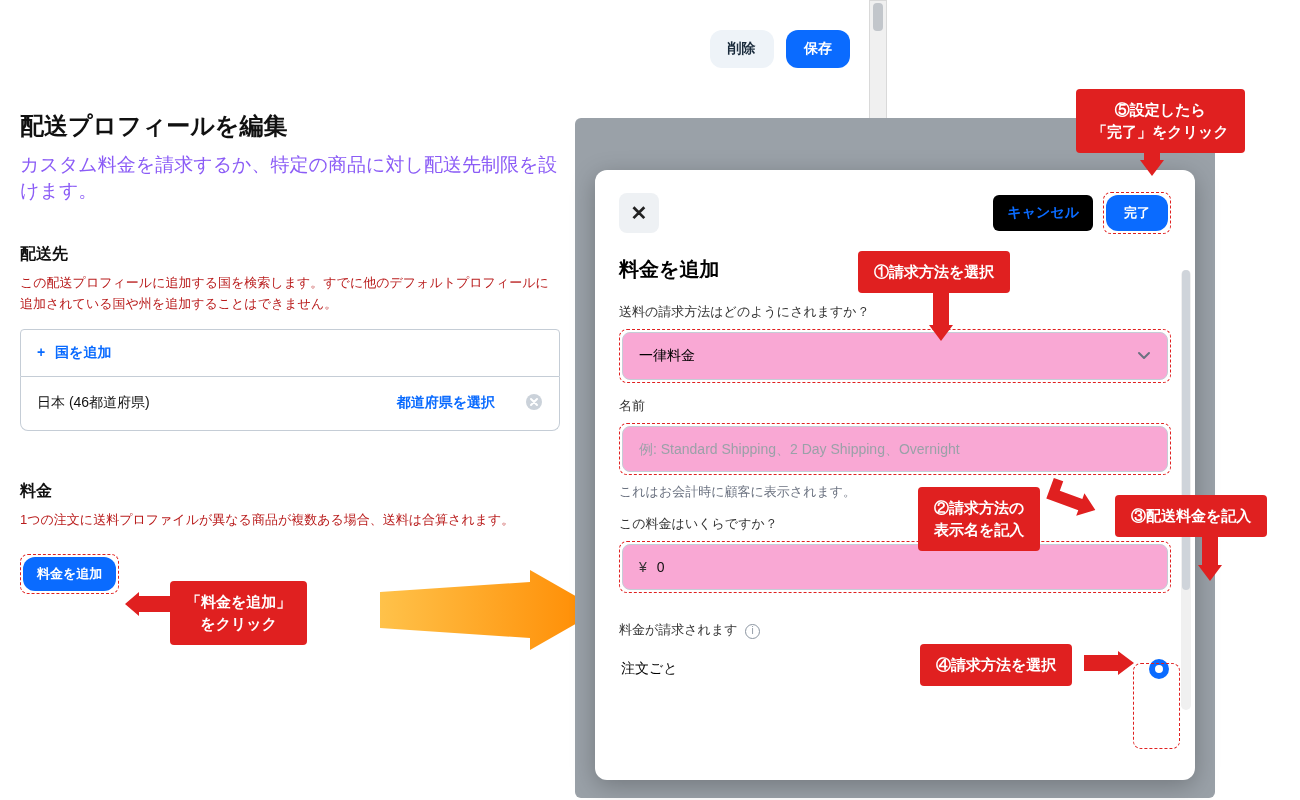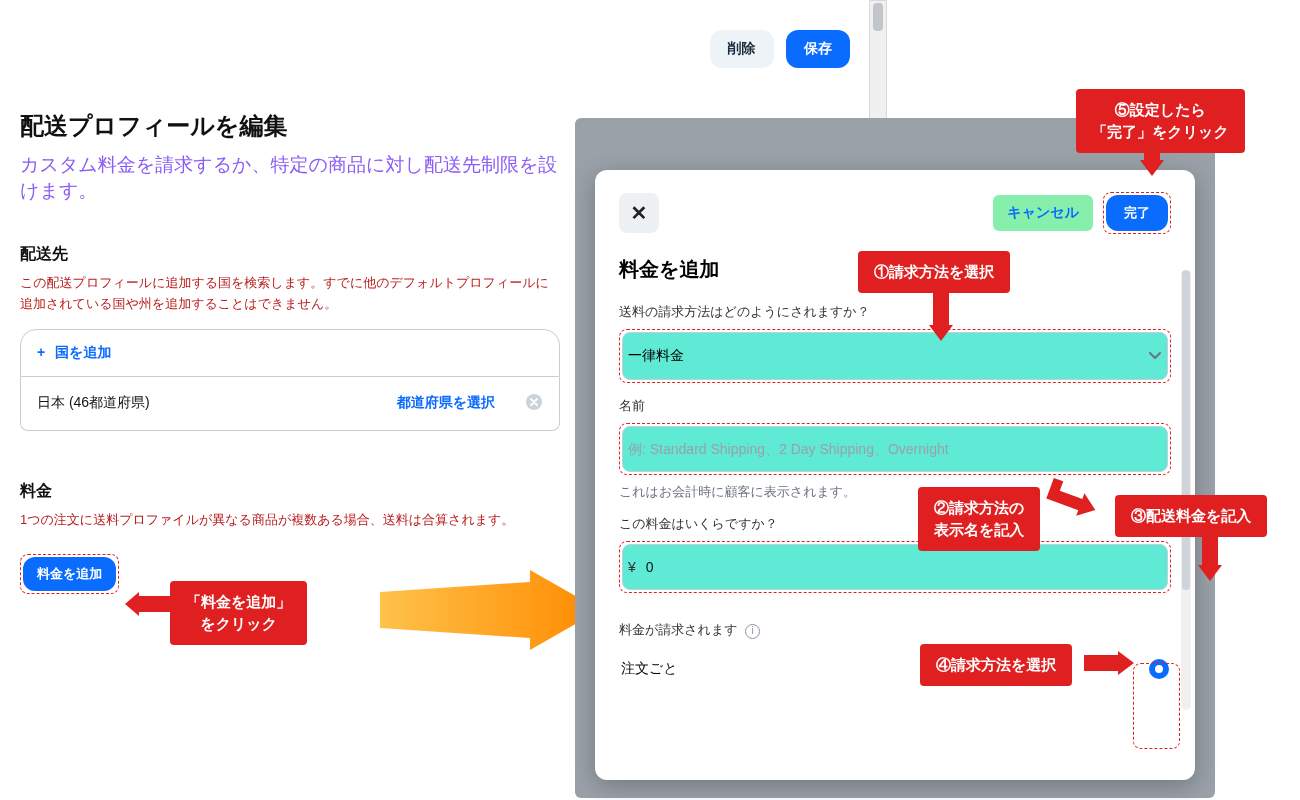--- a/index.html
+++ b/index.html
@@ -12,21 +12,21 @@
 .btn-light { background: #eef3f8; color: #1a2b3c; }
 .btn-primary { background: #0a6bff; color: #fff; }
 .btn-sm { padding: 8px 14px; font-size: 13px; }
 
 h1 { font-size: 24px; font-weight: 700; margin-top: 90px; margin-bottom: 10px; color: #111; }
 .sub { font-size: 19px; color: #8b5cf6; margin-bottom: 40px; }
 
 h2 { font-size: 16px; font-weight: 700; margin-bottom: 8px; color: #111; }
 .desc { font-size: 13px; color: #b91c1c; margin-bottom: 14px; line-height: 1.6; }
 
-.addcountry { border: 1px solid #c5cdd6; border-radius: 16px; padding: 14px 16px; color: #0a6bff; font-weight: 600; font-size: 14px; cursor: pointer; margin-bottom: 0; border-bottom-left-radius: 0; border-bottom-right-radius: 0; }
+.addcountry { border: 1px solid #c5cdd6; border-radius: 4px; padding: 14px 16px; color: #0a6bff; font-weight: 600; font-size: 14px; cursor: pointer; margin-bottom: 0; border-bottom-left-radius: 0; border-bottom-right-radius: 0; }
 .addcountry .plus { margin-right: 6px; font-weight: 700; }
 
 .countryrow { border: 1px solid #c5cdd6; border-top: none; border-radius: 0 0 8px 8px; padding: 16px; display: flex; align-items: center; justify-content: space-between; font-size: 14px; }
 .countryrow .name { color: #111; }
 .countryrow .link { color: #0a6bff; font-weight: 600; cursor: pointer; }
 .countryrow .close { color: #b9c0c9; cursor: pointer; }
 
 .section2 { margin-top: 50px; }
 
 .dashed-red { border: 1.5px dashed #e02020; border-radius: 8px; padding: 2px; }
@@ -41,27 +41,27 @@
 .scrolltrack { position: absolute; left: 869px; top: 0; width: 18px; height: 130px; background: #f0f0f0; border: 1px solid #d9d9d9; }
 .scrollthumb { position: absolute; top: 2px; left: 3px; width: 10px; height: 28px; background: #c2c6cb; border-radius: 4px; }
 
 .modal { position: absolute; left: 595px; top: 170px; width: 600px; height: 610px; background: #fff; border-radius: 12px; padding: 22px 24px; box-shadow: 0 6px 24px rgba(0,0,0,0.25); overflow: hidden; }
 .modal-scrollbar { position: absolute; right: 4px; top: 100px; width: 10px; height: 440px; background: #f0f0f0; border-radius: 5px; }
 .modal-scrollbar-thumb { position: absolute; top: 0; left: 1px; width: 8px; height: 320px; background: #cfd4da; border-radius: 4px; }
 
 .modal-head { display: flex; align-items: center; justify-content: space-between; margin-bottom: 22px; }
 .closebox { width: 40px; height: 40px; background: #eef1f4; border-radius: 8px; display: flex; align-items: center; justify-content: center; font-size: 20px; font-weight: 700; cursor: pointer; color: #222; }
 .headbtns { display: flex; gap: 10px; align-items: center; }
-.cancelbtn { padding: 9px 14px; font-size: 14px; font-weight: 600; color: #0a6bff; background: #86efac; border-radius: 6px; cursor: pointer; margin-left: 12px; }
+.cancelbtn { padding: 9px 14px; font-size: 14px; font-weight: 600; color: #0a6bff; background: #000000; border-radius: 6px; cursor: pointer; margin-left: 12px; }
 
 .modal h3 { font-size: 20px; font-weight: 700; margin-bottom: 20px; }
 .flabel { font-size: 13px; color: #333; margin-bottom: 8px; margin-top: 14px; }
 .fhint { font-size: 13px; color: #6b7280; margin-top: 8px; }
 
-.select, .tinput { border: 1px solid #c5cdd6; border-radius: 8px; padding: 14px 5px; font-size: 14px; width: 100%; background: #5eead4; display: flex; align-items: center; justify-content: space-between; }
+.select, .tinput { border: 1px solid #c5cdd6; border-radius: 8px; padding: 14px 16px; font-size: 14px; width: 100%; background: #f9a8d4; display: flex; align-items: center; justify-content: space-between; }
 .select .chev { color: #6b7280; }
 .tinput input { border: none; outline: none; width: 100%; font-size: 14px; color: #111; background: transparent; }
 .tinput input::placeholder { color: #9aa1a8; }
 .price-prefix { color: #333; margin-right: 10px; }
 
 .radio-row { display: flex; align-items: center; justify-content: space-between; padding: 12px 2px; font-size: 14px; }
 .radio { width: 20px; height: 20px; border-radius: 50%; border: 6px solid #0a6bff; background: #fff; }
 .radio.off { border: 2px solid #cfd4da; }
 
 .infoicon { display:inline-block; width:15px; height:15px; border:1.5px solid #8b95a1; color:#8b95a1; border-radius:50%; font-size:10px; text-align:center; line-height:12px; margin-left:4px; }

